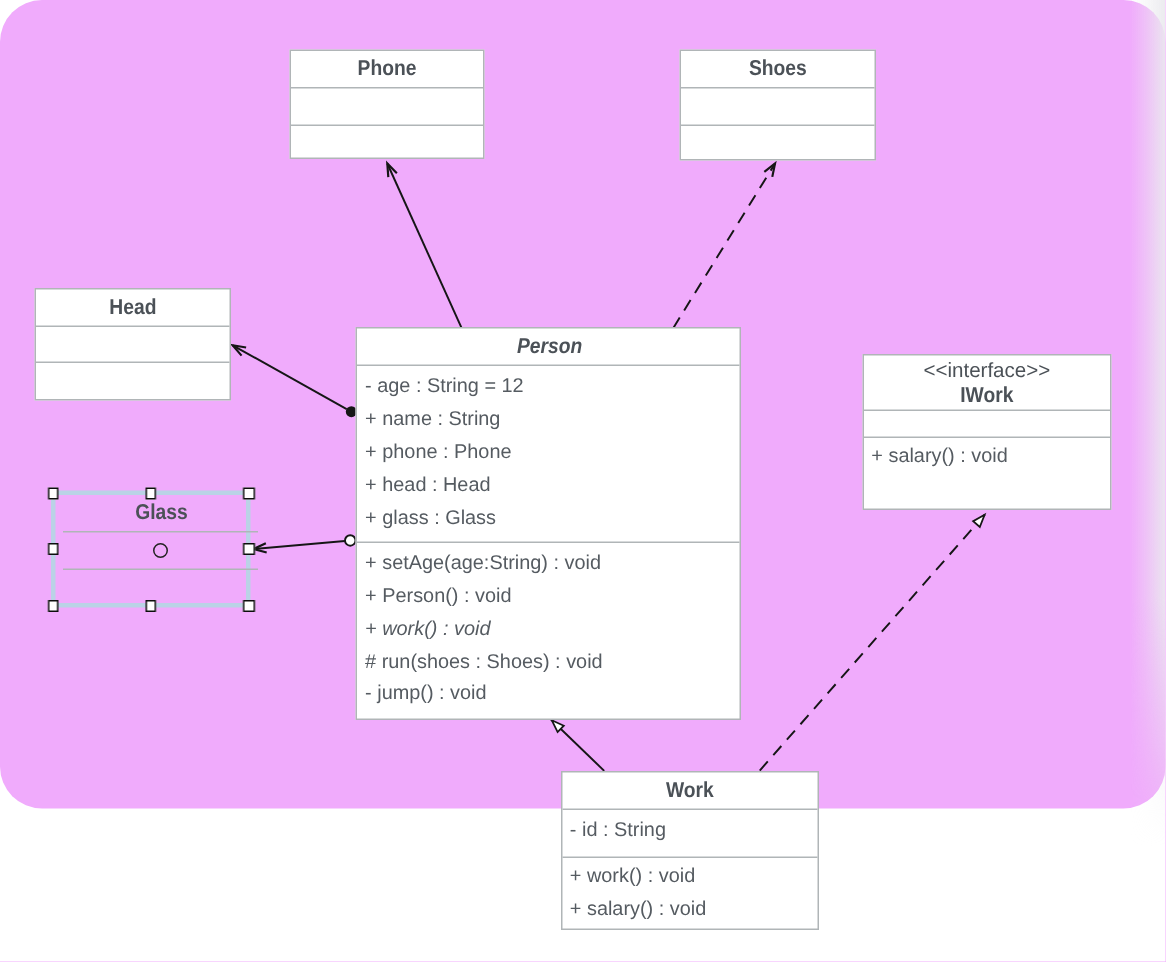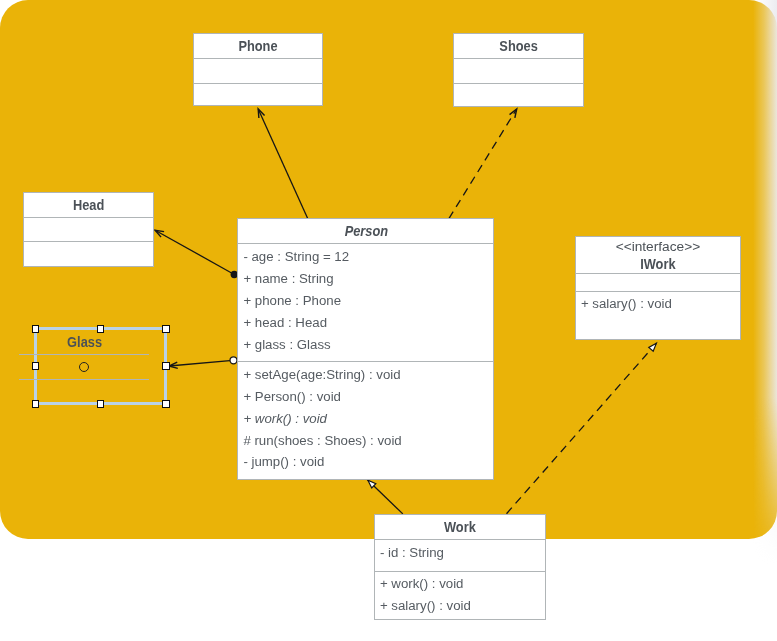--- a/index.html
+++ b/index.html
@@ -1,18 +1,18 @@
 <!DOCTYPE html>
 <html><head>
 <meta charset="utf-8">
 <style>
   html,body{margin:0;padding:0;}
   body{width:777px;height:641px;background:#ffffff;font-family:"Liberation Sans",sans-serif;overflow:hidden;
        -webkit-font-smoothing:antialiased;}
-  #canvas{position:relative;width:777px;height:539px;background:#eab308;border-radius:28px;}
+  #canvas{position:relative;width:777px;height:539px;background:#f0abfc;border-radius:28px;}
   .uml{position:absolute;box-sizing:border-box;background:#fff;}
   .edge{position:absolute;left:0;right:0;height:1px;}
   .title{position:absolute;left:0;right:0;text-align:center;font-weight:bold;font-size:14.4px;line-height:0;}
   .title i{font-style:normal;display:inline-block;transform:scaleX(0.892) translateZ(0);transform-origin:center;}
   .title.it i{font-style:italic;}
   .stereo{position:absolute;left:0;right:0;text-align:center;font-weight:normal;font-size:13.7px;line-height:0;transform:translateZ(0);}
   .row{position:absolute;left:5.4px;font-size:13.25px;line-height:0;white-space:nowrap;transform:translateZ(0);}
   .row.it{font-style:italic;}
   svg#links{position:absolute;left:0;top:0;width:777px;height:641px;overflow:visible;}
   .selbox{position:absolute;}
@@ -97,21 +97,21 @@
       <div class="edge" style="top: 55.4px; background: rgb(176, 181, 183);"></div>
       <div class="title" style="top: 12px; color: rgb(75, 81, 87);"><i>Work</i></div>
       <div class="row" style="top: 37.8px; color: rgb(85, 91, 97);">- id : String</div>
       <div class="row" style="top: 68.9px; color: rgb(85, 91, 97);">+ work() : void</div>
       <div class="row" style="top: 90.7px; color: rgb(85, 91, 97);">+ salary() : void</div>
     </div>
     <div class="selbox" style="left: 33.9px; top: 327.25px; width: 133.3px; height: 3px; background: rgb(186, 210, 230);"></div>
     <div class="selbox" style="left: 33.9px; top: 402.45px; width: 133.3px; height: 3px; background: rgb(186, 210, 230);"></div>
     <div class="selbox" style="left: 33.9px; top: 327.25px; width: 3px; height: 78.2px; background: rgb(186, 210, 230);"></div>
     <div class="selbox" style="left: 164.2px; top: 327.25px; width: 3px; height: 78.2px; background: rgb(186, 210, 230);"></div>
-    <div class="uml" style="left: 19px; top: 328.75px; width: 130.3px; height: 75.2px; background: transparent; text-decoration: underline;">
+    <div class="uml" style="left: 42px; top: 328.75px; width: 130.3px; height: 75.2px; background: transparent; text-decoration: underline;">
       <div class="edge" style="top: 25.05px; background: rgb(176, 181, 183);"></div>
       <div class="edge" style="top: 50.55px; background: rgb(176, 181, 183);"></div>
       <div class="title" style="top: 13.3px; left: 1.4px; color: rgb(75, 81, 87);"><i>Glass</i></div>
       <div style="position: absolute; width: 10px; height: 10px; border: 1.7px solid rgb(35, 35, 35); border-radius: 50%; box-sizing: border-box; left: 60.15px; top: 32.8px;"></div>
     </div>
     <div class="handle" style="left: 31.5px; top: 324.85px;"></div>
     <div class="handle" style="left: 96.65px; top: 324.85px;"></div>
     <div class="handle" style="left: 161.8px; top: 324.85px;"></div>
     <div class="handle" style="left: 31.5px; top: 362.45px;"></div>
     <div class="handle" style="left: 161.8px; top: 362.45px;"></div>

